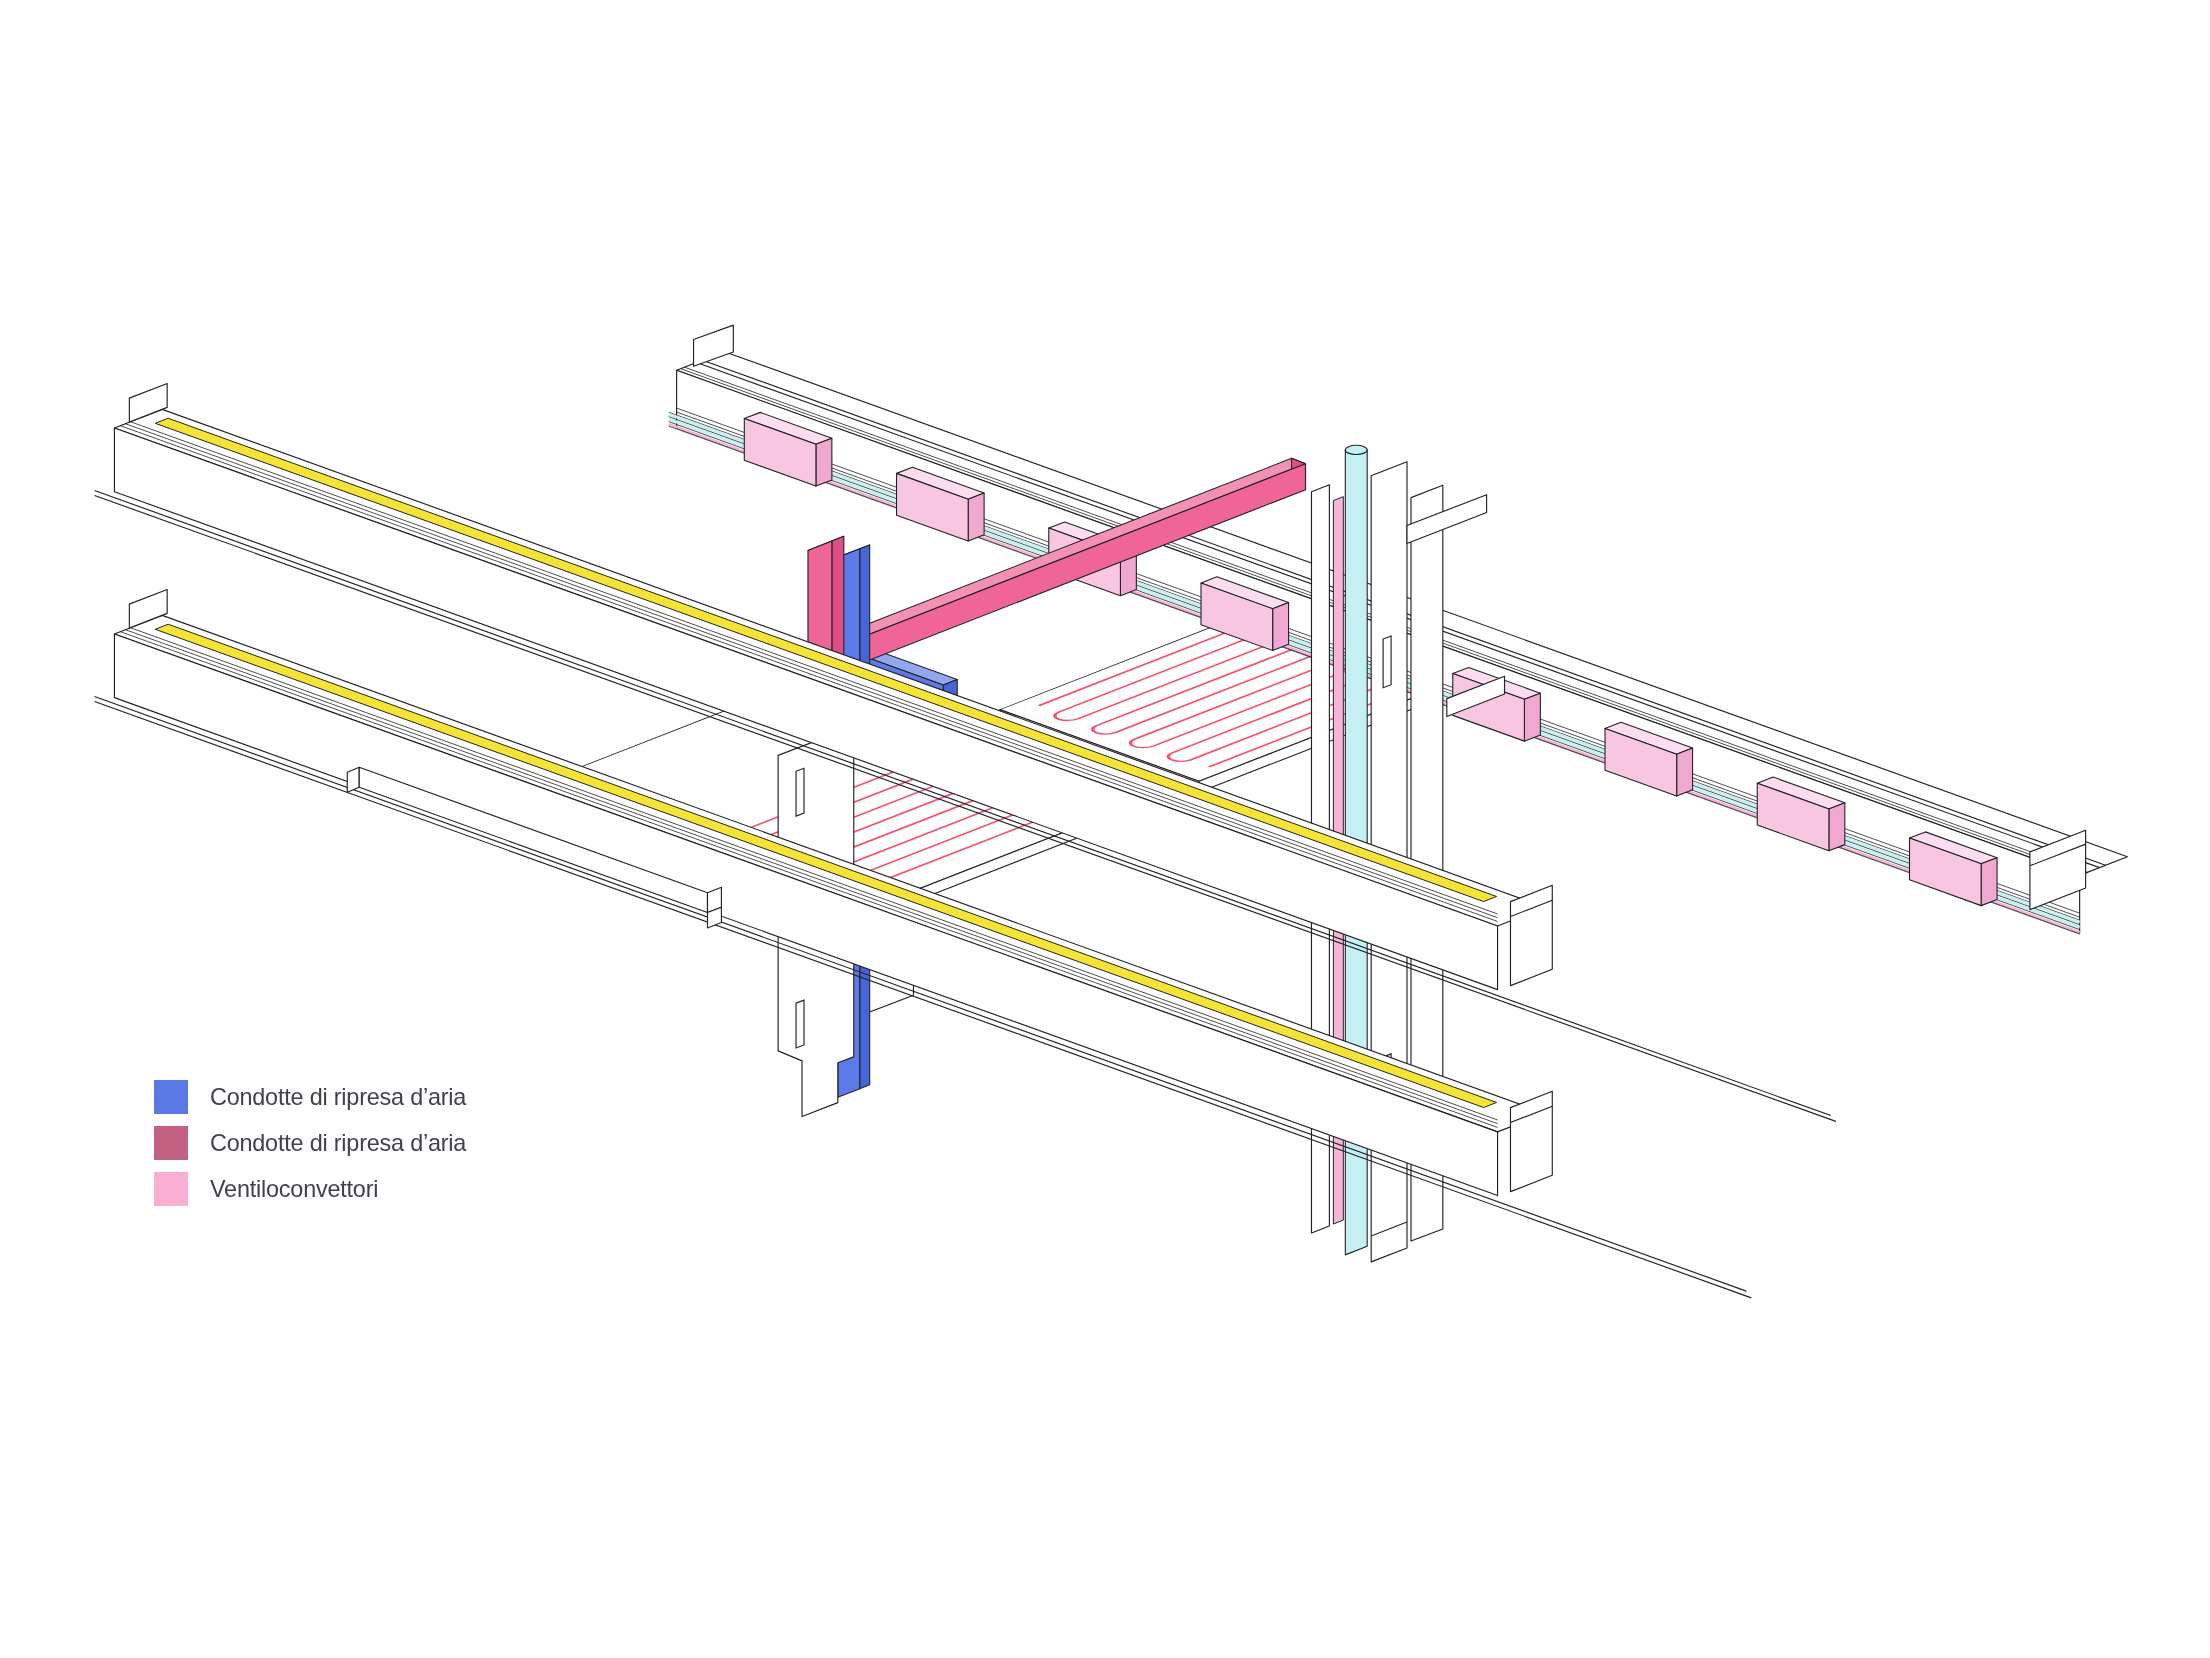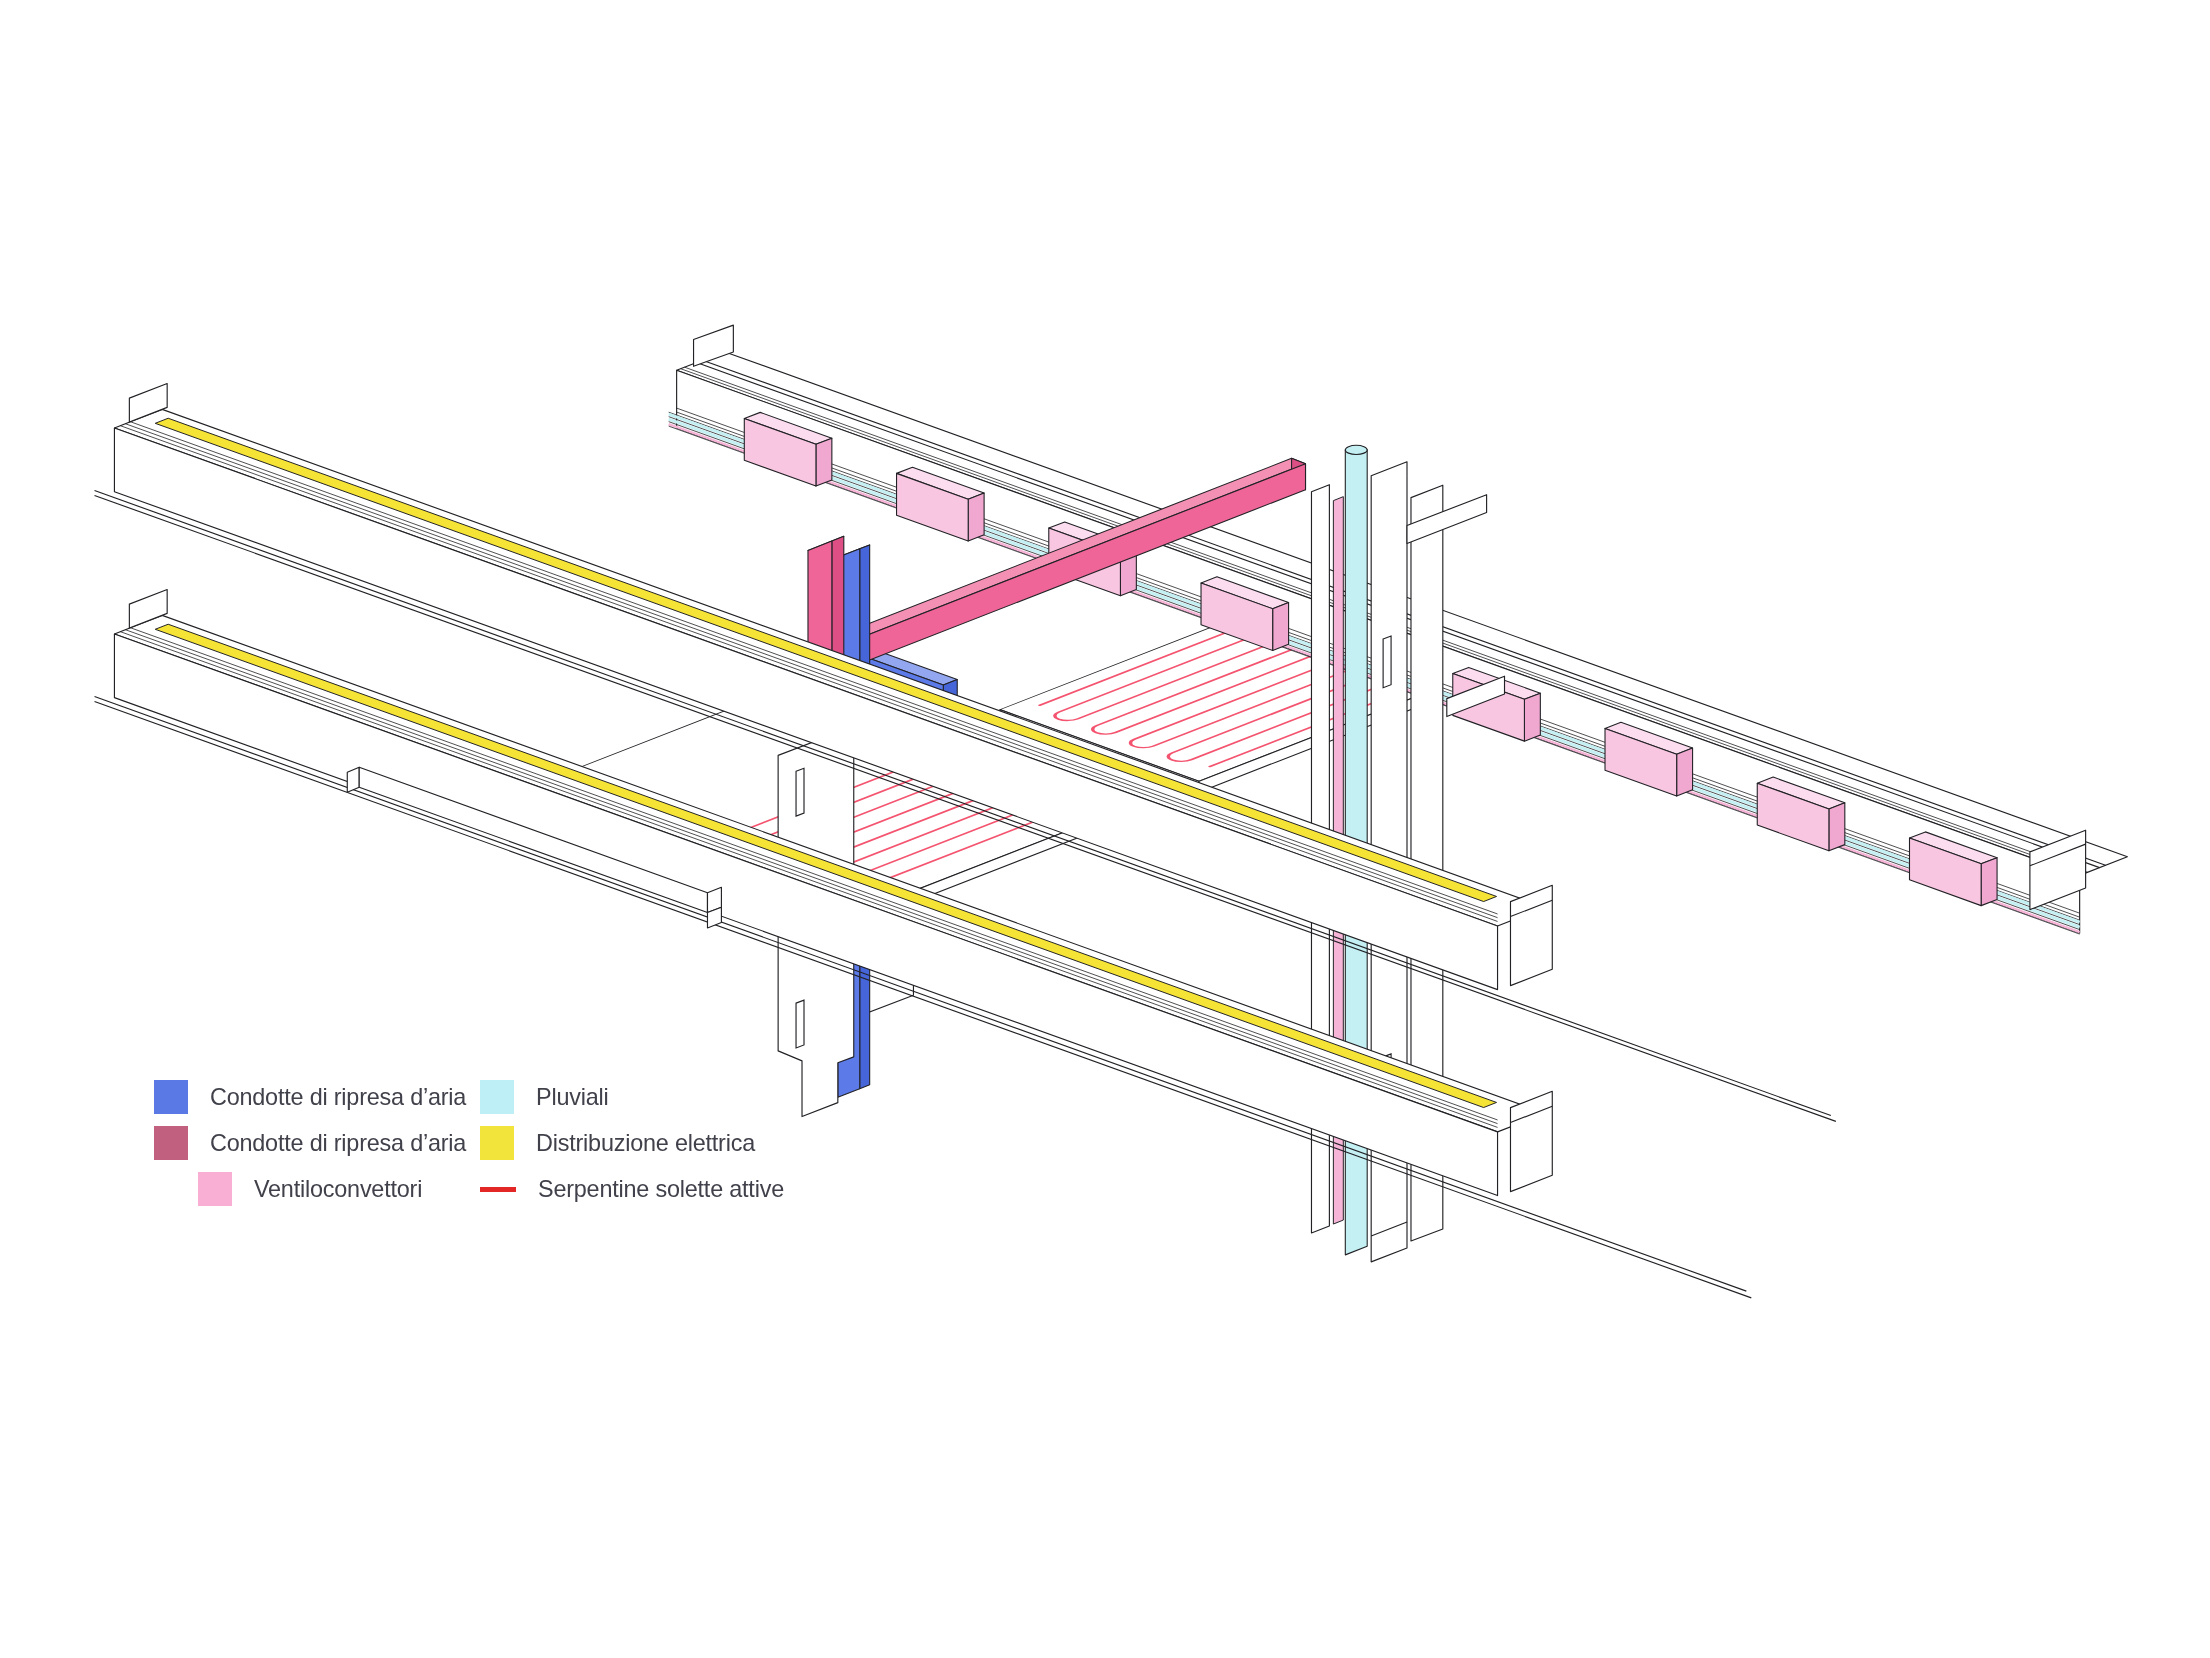--- a/index.html
+++ b/index.html
@@ -22,21 +22,21 @@
   .blF { fill:var(--sys-ripresa);    stroke:#222226; stroke-width:1.1; stroke-linejoin:round;}
   .blT { fill:var(--sys-ripresa-lt); stroke:#222226; stroke-width:1.1; stroke-linejoin:round;}
   .blS { fill:var(--sys-ripresa-dk); stroke:#222226; stroke-width:1.1; stroke-linejoin:round;}
   .plu { fill:var(--sys-pluviali); stroke:#222226; stroke-width:1.1; stroke-linejoin:round;}
   .pnk { fill:#F6B4D7; stroke:#222226; stroke-width:1; }
   .tubC { fill:none; stroke:var(--sys-pluviali); stroke-width:3; }
   .tubP { fill:none; stroke:#F6B4D7; stroke-width:2.4; }
 
   
   .legend-col { position:absolute; display:flex; flex-direction:column; gap:12px; }
-  #legend-col-1 { left:154px; top:1080px;align-items:center; }
+  #legend-col-1 { left:154px; top:1080px; }
   #legend-col-2 { left:480px; top:1080px; }
   .legend-row { display:flex; align-items:center; height:34px; }
   .sw { width:34px; height:34px; display:inline-block; flex:0 0 auto; }
   .sw.line { width:36px; height:5px; margin-right:0px; }
   .lbl { margin-left:22px; font-size:23.4px; letter-spacing:-0.2px; color:#41414b; font-weight:500; white-space:nowrap; }
 </style>
 </head>
 <body>
 
 <div id="stage">
@@ -222,28 +222,14 @@
     <div class="legend-row">
       <span class="sw" style="background-color: rgb(194, 97, 127);"></span>
       <span class="lbl">Condotte di ripresa d’aria</span>
     </div>
     <div class="legend-row">
       <span class="sw" style="background-color: rgb(248, 175, 211);"></span>
       <span class="lbl">Ventiloconvettori</span>
     </div>
   </div>
 
-  <div class="legend-col" id="legend-col-2">
-    <div class="legend-row">
-      <span class="sw" style="background-color: rgb(191, 239, 246);"></span>
-      <span class="lbl">Pluviali</span>
-    </div>
-    <div class="legend-row">
-      <span class="sw" style="background-color: rgb(242, 228, 59);"></span>
-      <span class="lbl">Distribuzione elettrica</span>
-    </div>
-    <div class="legend-row">
-      <span class="sw line" style="background-color: rgb(227, 39, 38);"></span>
-      <span class="lbl">Serpentine solette attive</span>
-    </div>
-  </div>
 </div>
 
 
 </body></html>

